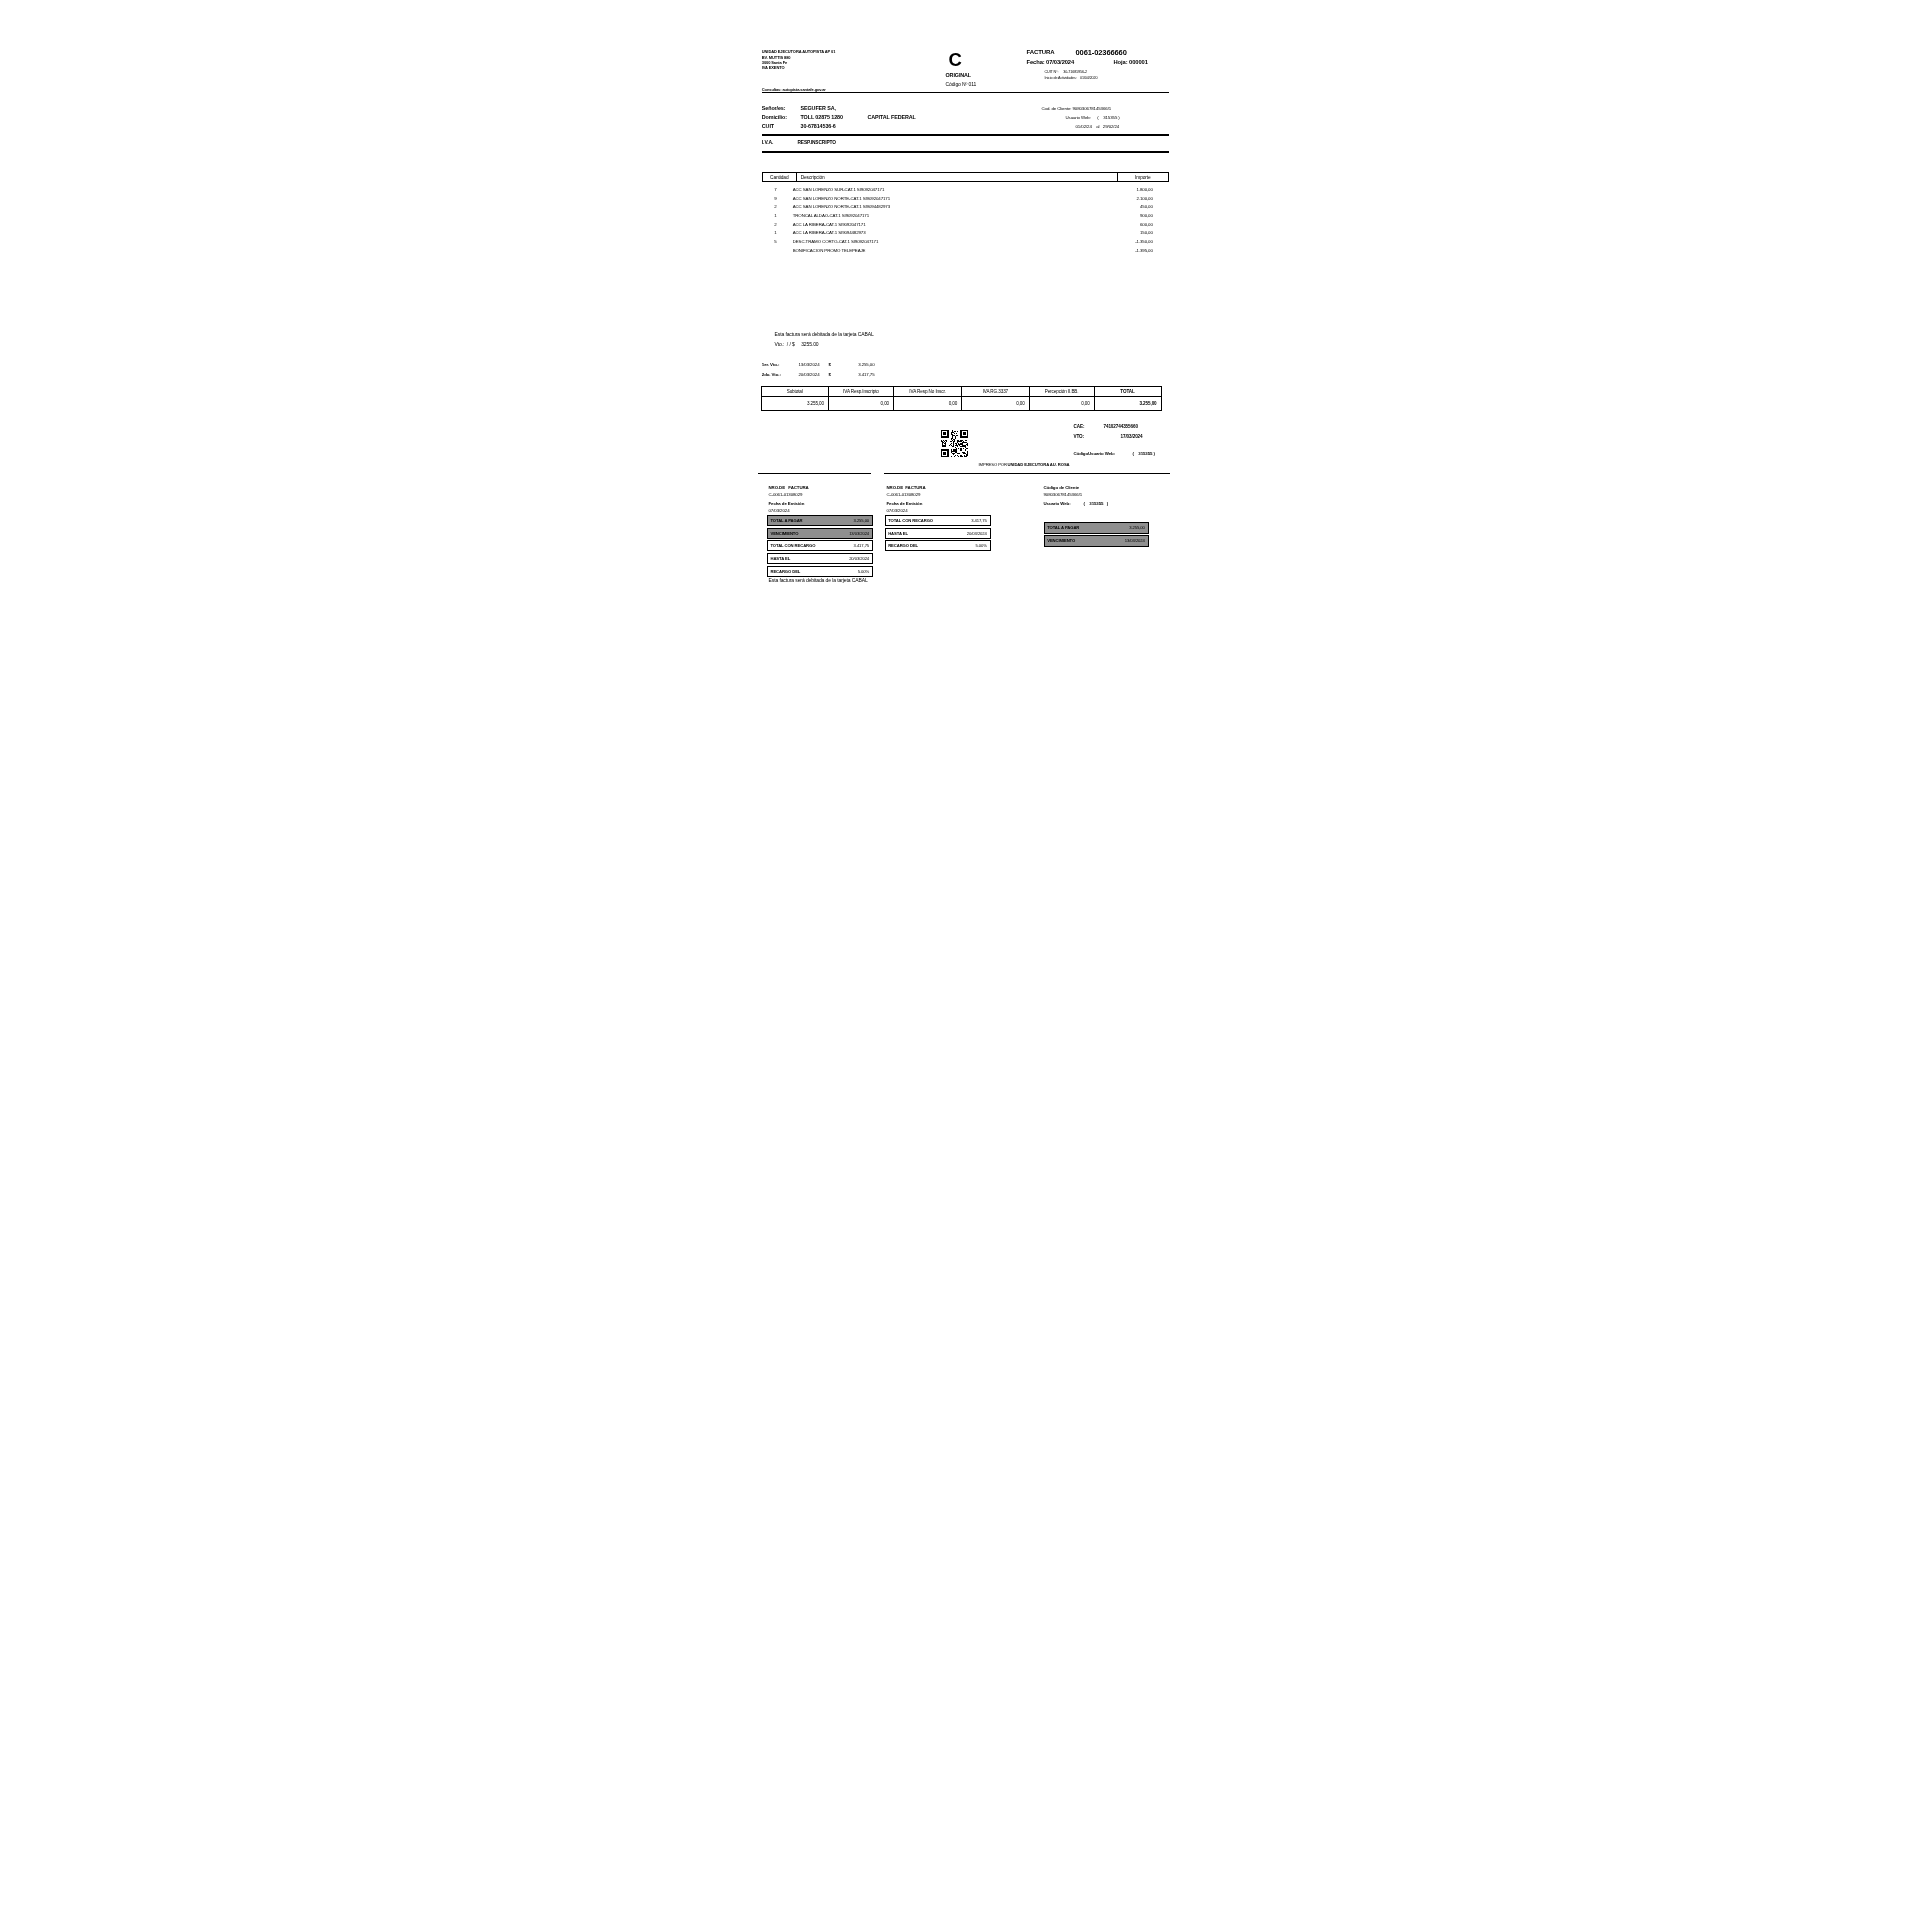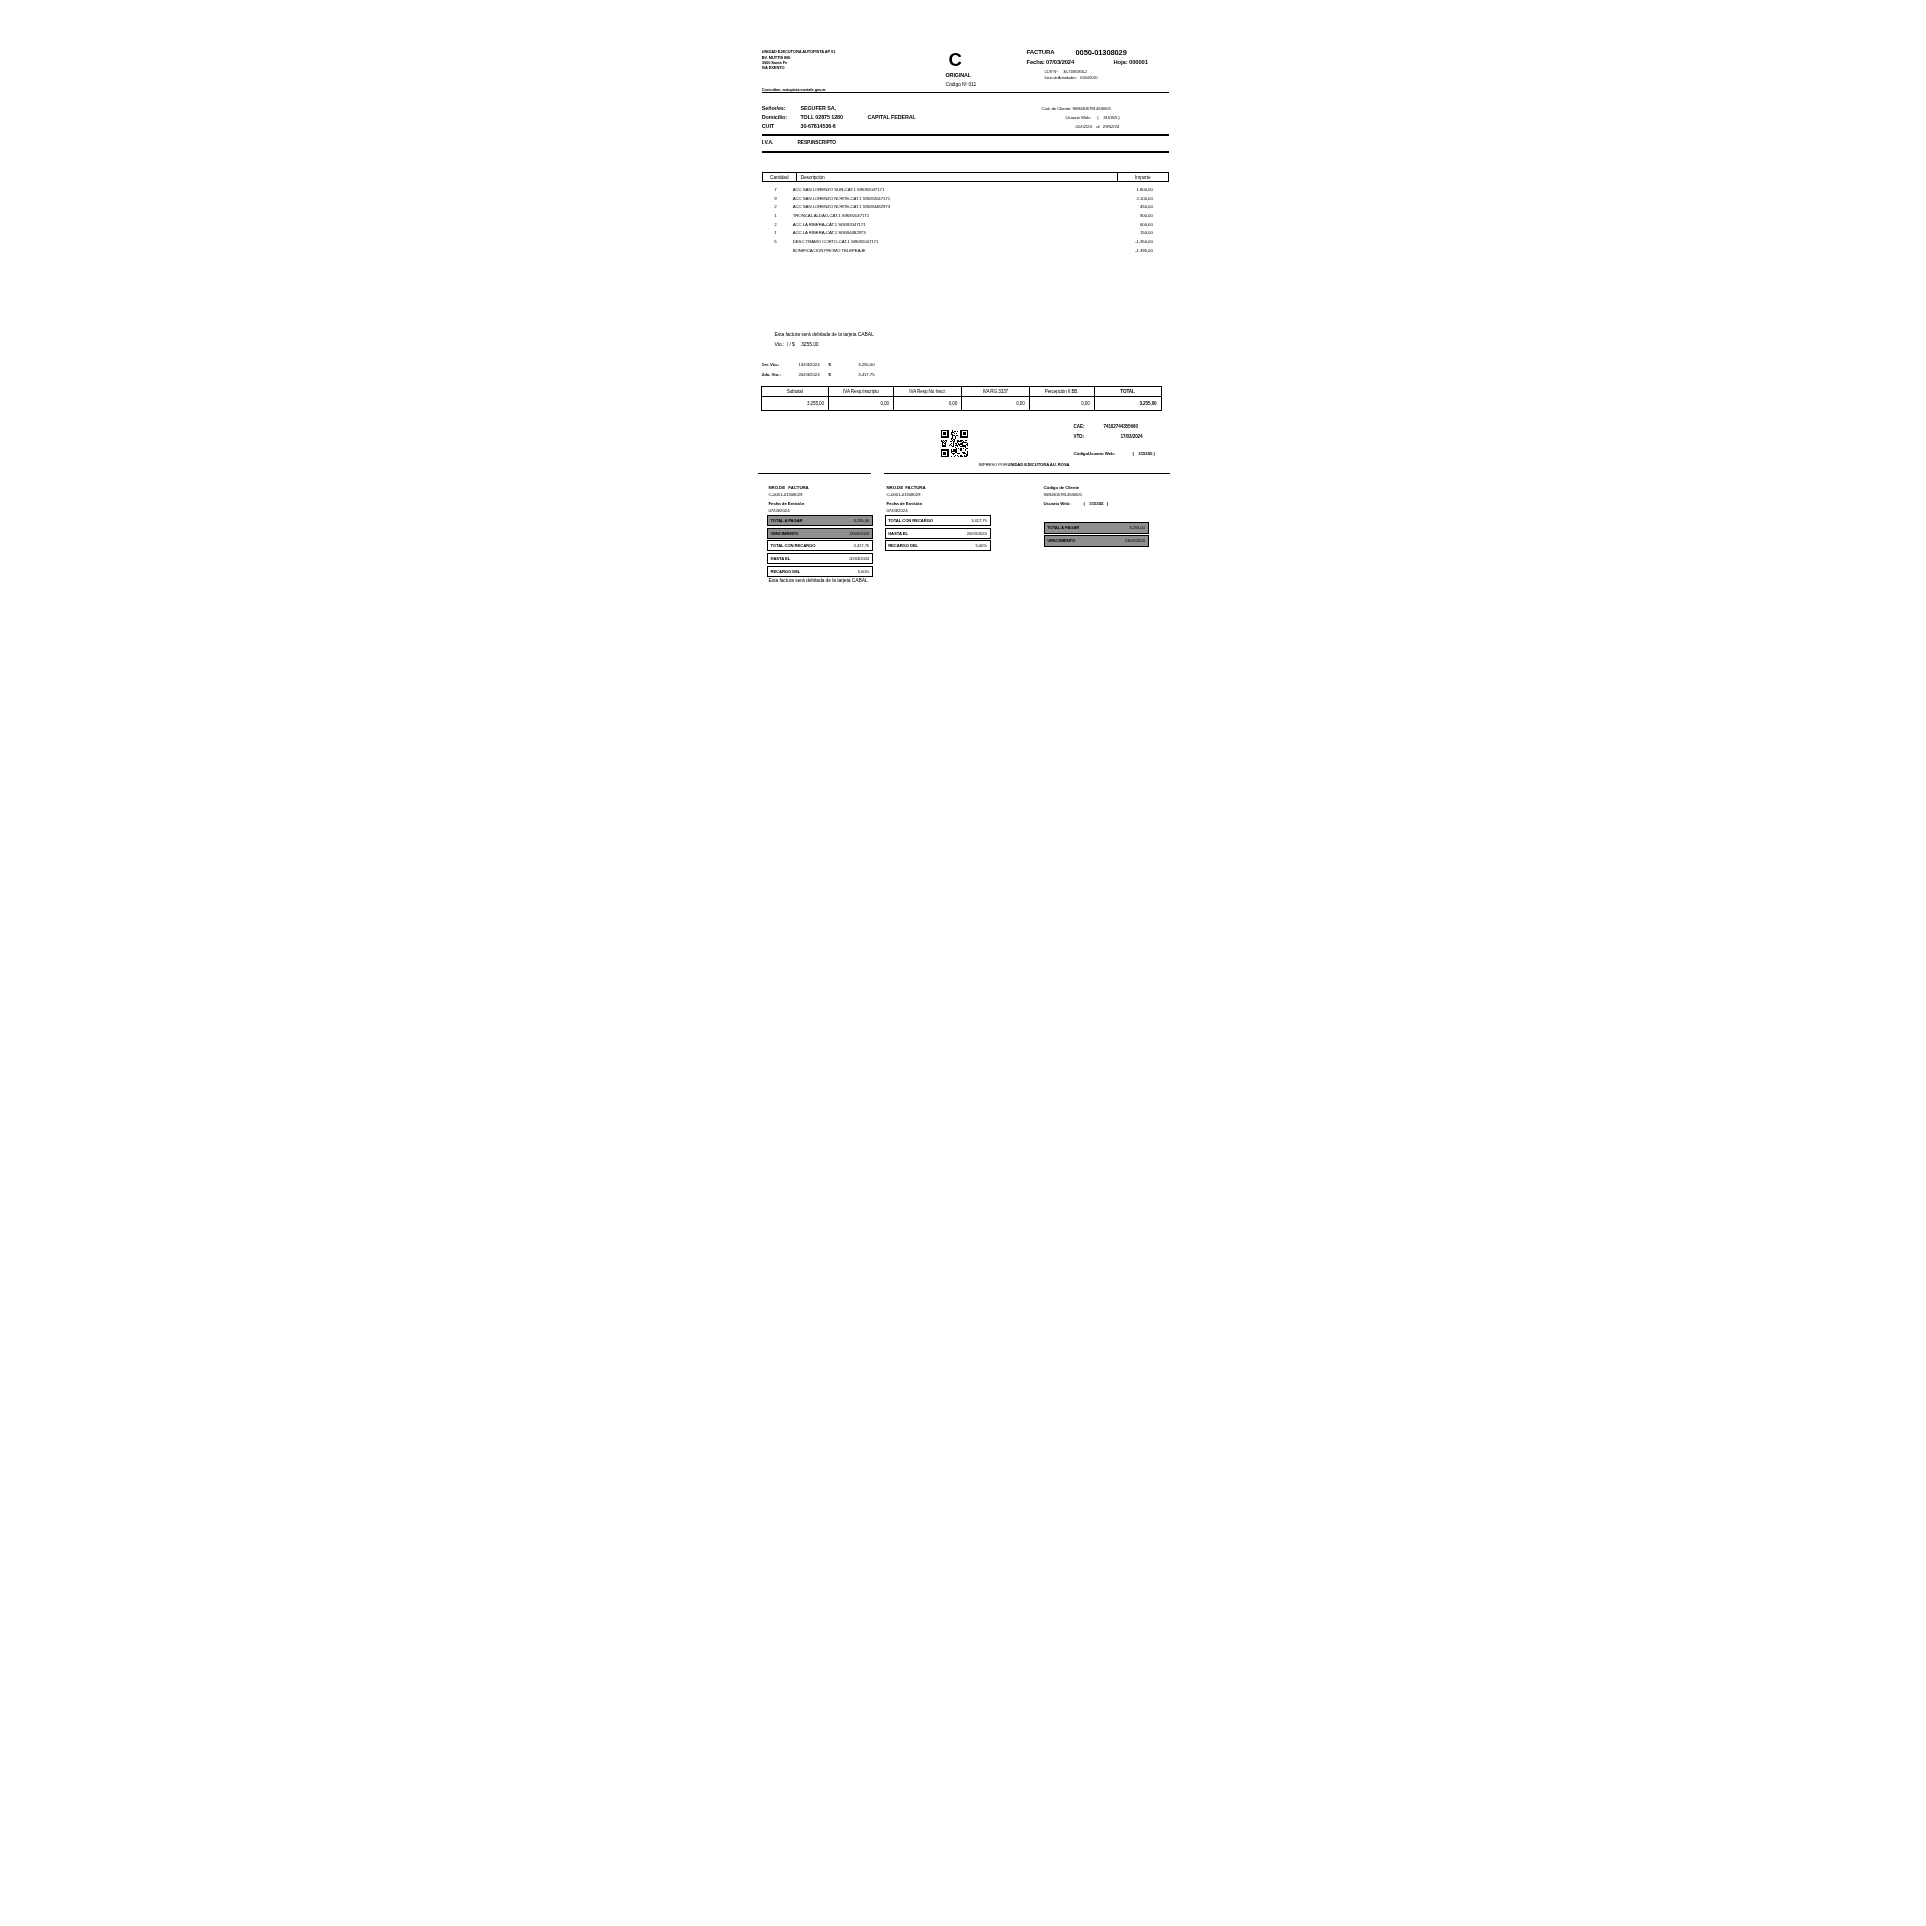--- a/index.html
+++ b/index.html
@@ -49,21 +49,21 @@
   <div class="abs b" style="left:17.3px;top:60px;font-size:4px;">3000 Santa Fe</div>
   <div class="abs b" style="left:17.3px;top:65px;font-size:4px;">IVA EXENTO</div>
   <div class="abs b" style="left:17.3px;top:87px;font-size:4px;">Consultas: autopista.santafe.gov.ar</div>
   <div class="hr" style="left:17.3px;top:92px;width:407px;height:1.3px;"></div>
 
   <div class="abs b" style="left:204px;top:49px;font-size:18.5px;letter-spacing:-0.4px;">C</div>
   <div class="abs b" style="left:201px;top:72px;font-size:5.4px;">ORIGINAL</div>
   <div class="abs" style="left:201px;top:81px;font-size:5px;">Código Nº 011</div>
 
   <div class="abs b" style="left:282px;top:49px;font-size:6px;">FACTURA</div>
-  <div class="abs b" style="left:331px;top:48px;font-size:7.5px;">0050-01308029</div>
+  <div class="abs b" style="left:331px;top:48px;font-size:7.5px;">0061-02366660</div>
   <div class="abs b" style="left:282px;top:59px;font-size:5.8px;">
     <span>Fecha:</span>
     <span>07/03/2024</span>
   </div>
   <div class="abs b" style="left:369px;top:59px;font-size:5.8px;">
     <span>Hoja:</span>
     <span>000001</span>
   </div>
   <div class="abs" style="left:300px;top:70px;font-size:3.7px;">
     <span>CUIT N°:</span>

